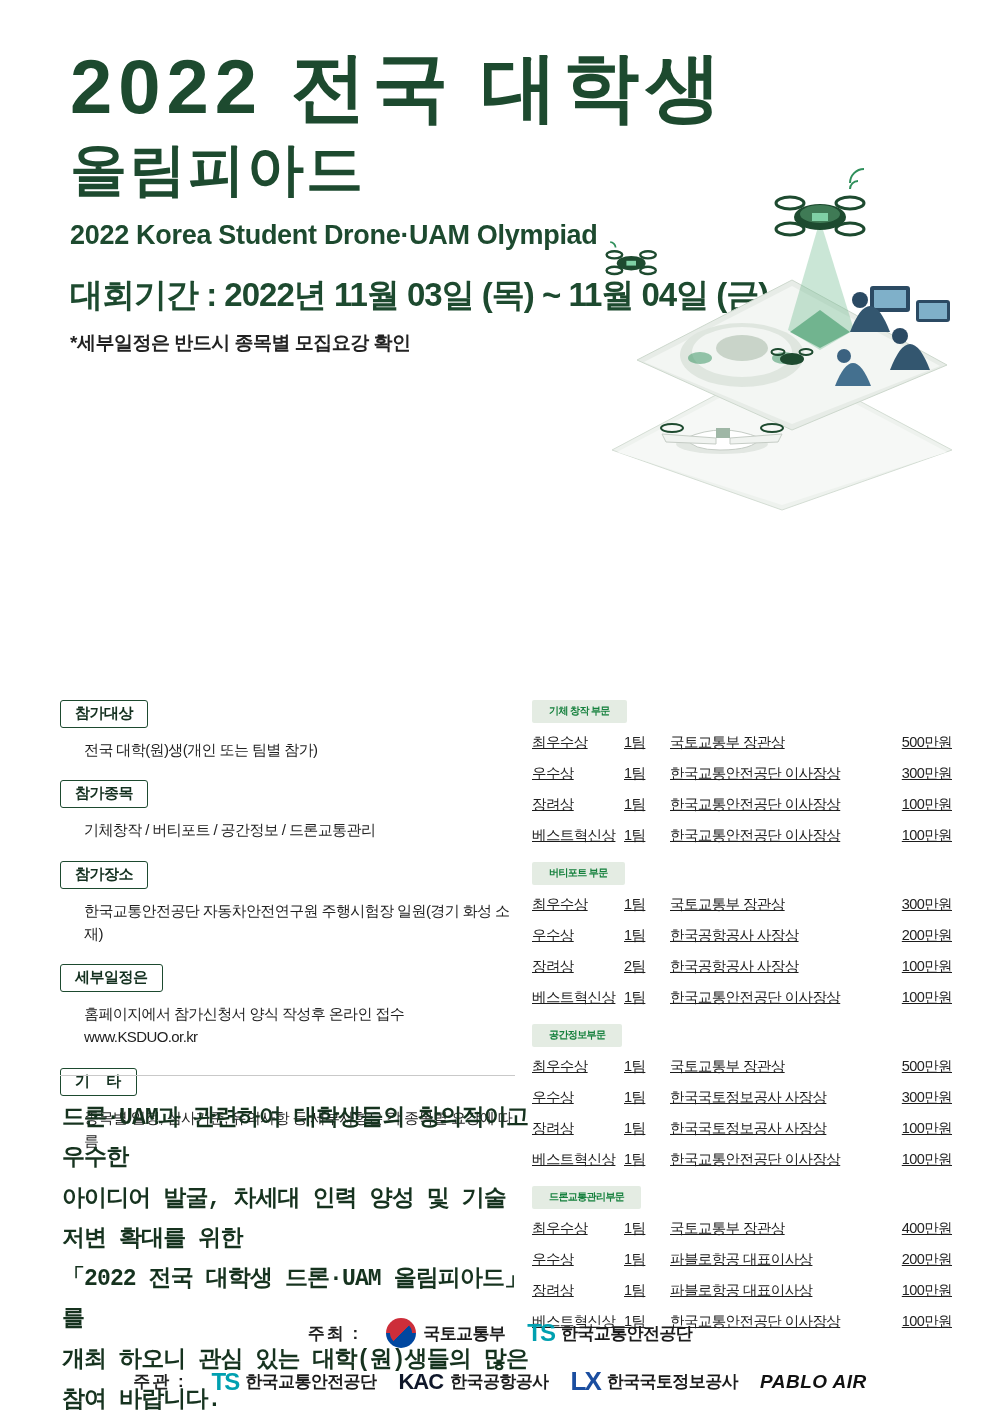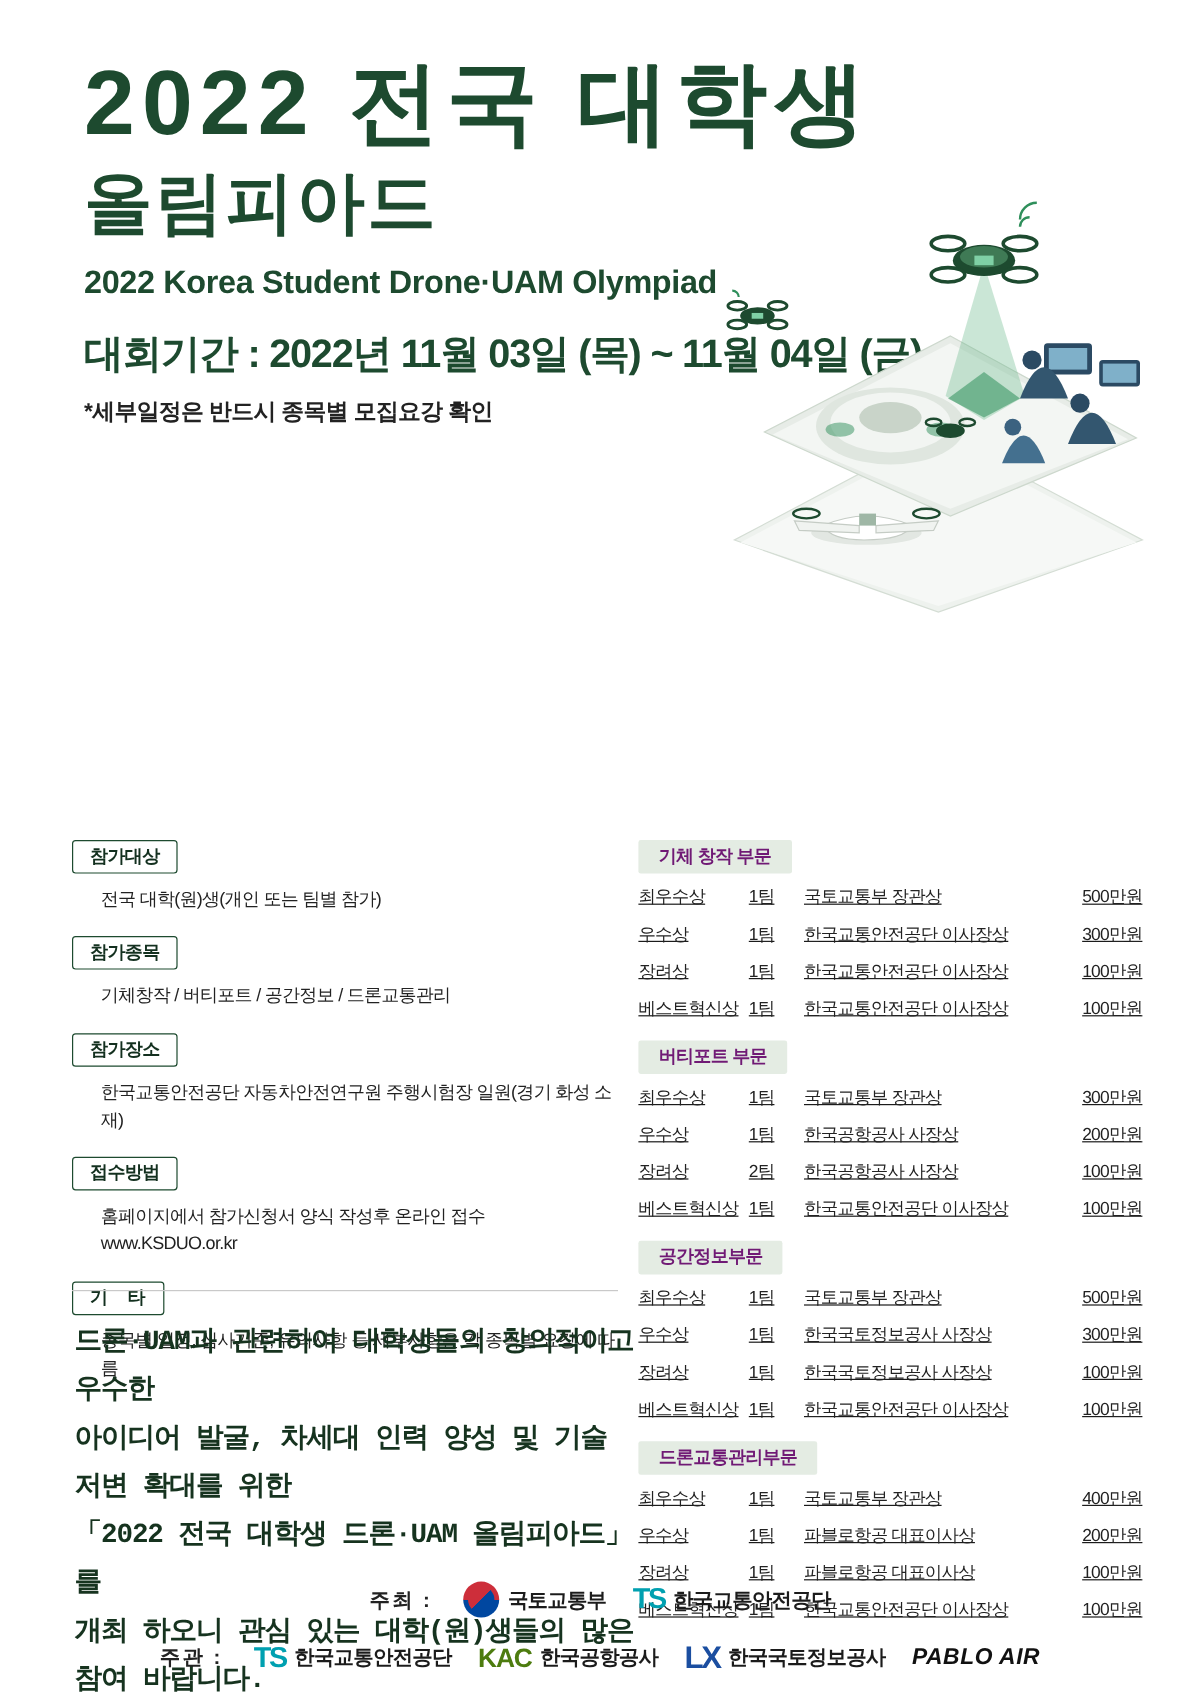--- a/index.html
+++ b/index.html
@@ -49,42 +49,42 @@
   .divider { position:absolute; left:60px; top:1075px; width:455px; border-top:1px solid #c9c9c9; }
 
   .blurb {
     position:absolute; left:62px; top:1098px; width:470px;
     font-size:23px; font-weight:600; color:#16331f; line-height:1.75; letter-spacing:-0.9px;font-family:Liberation Mono, monospace;
   }
 
   
   .awards { position:absolute; left:532px; top:700px; width:420px; }
   .cat {
-    display:inline-block; background:#e4ece3; color:#701a75;
-    font-size:15px; font-weight:700; padding:4px 17px 5px; letter-spacing:-0.6px;
+    display:inline-block; background:#e4ece3; color:#15803d;
+    font-size:10px; font-weight:700; padding:4px 17px 5px; letter-spacing:-0.6px;
     border-radius:2px; margin-bottom:4px;
   }
   table.awt { width:100%; border-collapse:collapse; margin-bottom:11px;text-decoration:underline; }
   table.awt td { font-size:14.5px; color:#222; padding:6px 0 6px; letter-spacing:-0.6px; white-space:nowrap; }
   td.c-prize { width:92px; padding-left:28px; }
   td.c-teams { width:46px; }
   td.c-org { width:180px; }
   td.c-money { text-align:right; }
 
   
   .footer { position:absolute; left:0; top:1318px; width:1000px; }
   .frow { display:flex; align-items:center; justify-content:center; gap:22px; margin-bottom:18px; }
   .flabel { font-size:17px; font-weight:700; color:#222; letter-spacing:2px; margin-right:4px; }
   .logo { display:flex; align-items:center; gap:7px; font-size:17px; font-weight:700; color:#1b1b1b; letter-spacing:-0.6px; }
   .taeguk { width:30px; height:30px; border-radius:50%; background:
      linear-gradient(180deg,#cd2e3a 0 50%, #0047a0 50% 100%); position:relative; }
   .taeguk:after{ content:""; position:absolute; inset:4px; border-radius:50%;
      background:linear-gradient(135deg,#cd2e3a 0 50%,#0047a0 50% 100%); }
   .ts { color:#00a0b0; font-size:24px; font-weight:800; letter-spacing:-2px; }
-  .kac { color:#4d7c0f; font-size:22px; font-weight:800; letter-spacing:-1px; }
+  .kac { color:#0f172a; font-size:22px; font-weight:800; letter-spacing:-1px; }
   .lx { color:#1b4ea0; font-size:26px; font-weight:800; letter-spacing:-2px; }
   .pablo { color:#111; font-size:19px; font-weight:800; font-style:italic; letter-spacing:0.5px; }
 </style>
 </head>
 <body>
 
 <div class="title-wrap">
   <div class="t-line1">2022 전국 대학생</div>
   <div class="t-line3">올림피아드</div>
   <div class="t-eng">2022 Korea Student Drone·UAM Olympiad</div>
@@ -188,21 +188,21 @@
   </div>
   <div class="info-block">
     <span class="tag">참가종목</span>
     <div class="info-body">기체창작 / 버티포트 / 공간정보 / 드론교통관리</div>
   </div>
   <div class="info-block">
     <span class="tag">참가장소</span>
     <div class="info-body">한국교통안전공단 자동차안전연구원 주행시험장 일원(경기 화성 소재)</div>
   </div>
   <div class="info-block">
-    <span class="tag">접수방법</span>
+    <span class="tag">세부일정은</span>
     <div class="info-body">
       <span>홈페이지에서 참가신청서 양식 작성후 온라인 접수</span>
       <span class="url">www.KSDUO.or.kr</span>
     </div>
   </div>
   <div class="info-block">
     <span class="tag sp">기 타</span>
     <div class="info-body">종목별 일정, 심사기준, 유의사항 등 세부사항은 각 종목별 요강에 따름</div>
   </div>
 </div>

